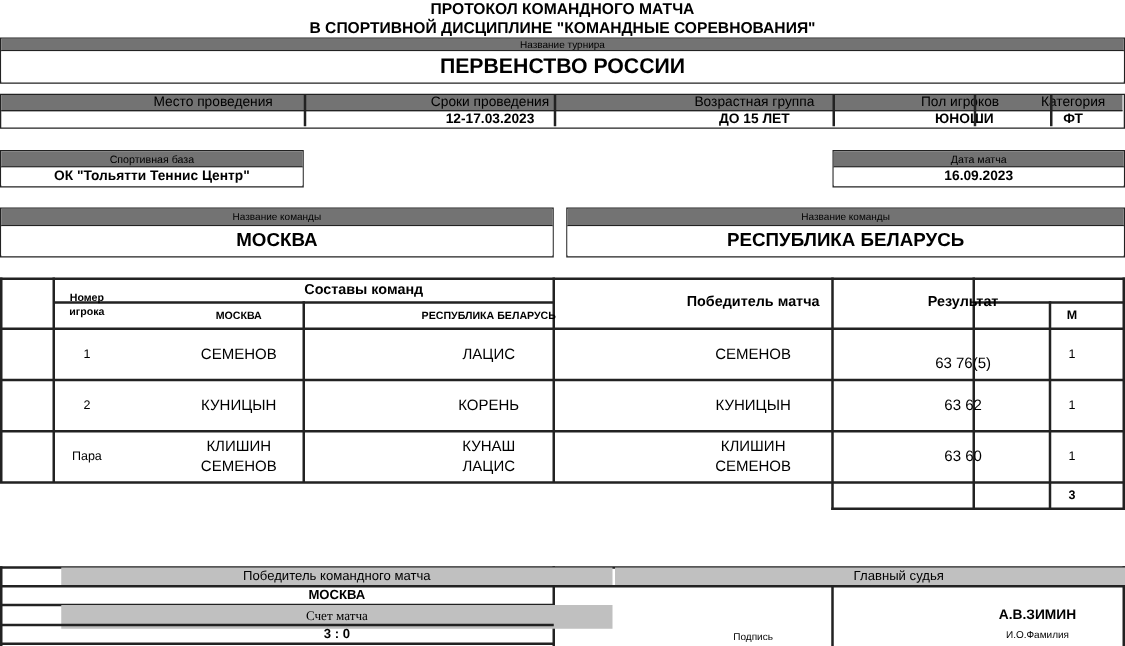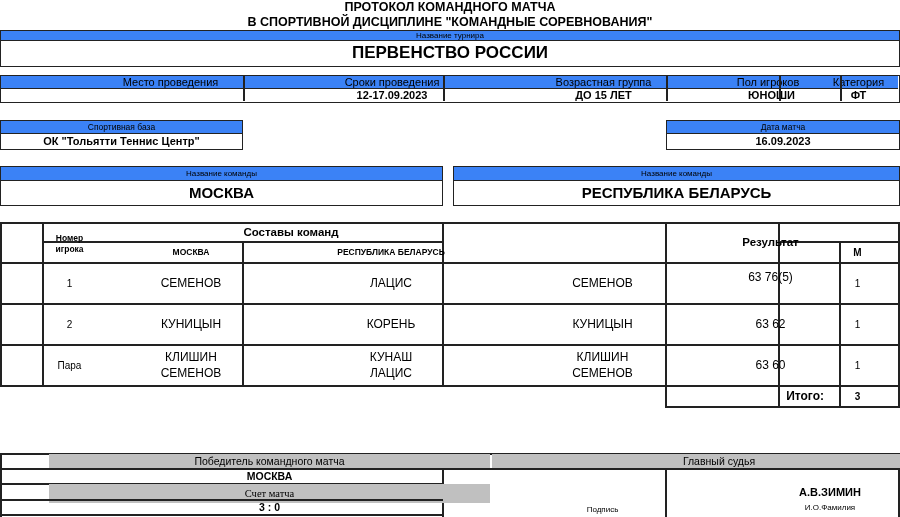--- a/index.html
+++ b/index.html
@@ -1,21 +1,21 @@
 <!DOCTYPE html>
 <html><head>
   <meta charset="utf-8">
   <style>
     * { box-sizing: border-box; margin: 0; padding: 0; }
     html, body { width: 900px; height: 517px; background: #ffffff; overflow: hidden; }
     body { position: relative; font-family: "Liberation Sans", sans-serif; color: #000; }
     .abs { position: absolute; }
     .title { left: 0; width: 900px; text-align: center; font-weight: bold; font-size: 12.5px; line-height: 14px; }
     .box { position: absolute; border: 1.5px solid #222; }
-    .hdr { background: #3b82f6; text-align: center; display: flex; align-items: center; justify-content: center; border-bottom: 1.5px solid #222; }
+    .hdr { background: #737373; text-align: center; display: flex; align-items: center; justify-content: center; border-bottom: 1.5px solid #222; }
     .val { background: #fff; text-align: center; display: flex; align-items: center; justify-content: center; font-weight: bold; }
     .cell { position: absolute; display: flex; align-items: center; justify-content: center; text-align: center; margin-left: 48px; }
     .vl { position: absolute; width: 1.5px; background: #222; }
     .hl { position: absolute; height: 1.5px; background: #222; }
     .small { font-size: 8px; }
     .norm { font-size: 11px; }
     .big { font-size: 16px; }
     .name { font-size: 12px; line-height: 16px; }
   </style>
 </head>
@@ -30,21 +30,21 @@
 </div>
 
 <div class="box" style="left:0; top:75px; width:900px; height:28px;">
   <div class="hdr norm abs" style="left:0; top:0; width:897px; height:13px;"></div>
   <div class="cell norm" style="left:0; top:0; width:243px; height:12px;">Место проведения</div>
   <div class="cell norm" style="left:243px; top:0; width:200px; height:12px;">Сроки проведения</div>
   <div class="cell norm" style="left:443px; top:0; width:223px; height:12px;">Возрастная группа</div>
   <div class="cell norm" style="left:666px; top:0; width:106px; height:12px;">Пол игроков</div>
   <div class="cell norm" style="left:779px; top:0; width:61px; height:12px;">Категория</div>
   <div class="cell norm" style="left:840px; top:0; width:57px; height:12px;">Класс</div>
-  <div class="cell norm" style="left:243px; top:13px; width:200px; height:12px; font-weight:bold;">12-17.09.2023</div>
+  <div class="cell norm" style="left:243px; top:13px; width:200px; height:12px; font-weight:bold;">12-17.03.2023</div>
   <div class="cell norm" style="left:443px; top:13px; width:223px; height:12px; font-weight:bold;">ДО 15 ЛЕТ</div>
   <div class="cell norm" style="left:666px; top:13px; width:113px; height:12px; font-weight:bold;">ЮНОШИ</div>
   <div class="cell norm" style="left:779px; top:13px; width:61px; height:12px; font-weight:bold;">ФТ</div>
   <div class="cell norm" style="left:840px; top:13px; width:57px; height:12px; font-weight:bold;">-</div>
   <div class="vl" style="left:242px; top:0; height:25px;"></div>
   <div class="vl" style="left:442px; top:0; height:25px;"></div>
   <div class="vl" style="left:665px; top:0; height:25px;"></div>
   <div class="vl" style="left:778px; top:0; height:25px;"></div>
   <div class="vl" style="left:839px; top:0; height:25px;"></div>
 </div>
@@ -88,35 +88,36 @@
   <div class="vl" style="left:665px; top:0; height:186px;"></div>
   <div class="vl" style="left:778px; top:0; height:186px;"></div>
   <div class="vl" style="left:839px; top:19px; height:167px;"></div>
 
   <div class="hl" style="left:665px; top:184px; width:235px;"></div>
 
   <div class="cell" style="left:0; top:4px; width:43px; height:36px; font-size:8.5px; font-weight:bold; line-height:11px;">Номер игрока</div>
   <div class="cell" style="left:43px; top:0; width:400px; height:19px; font-size:11.5px; font-weight:bold;">Составы команд</div>
   <div class="cell" style="left:43px; top:20px; width:200px; height:20px; font-size:8.5px; font-weight:bold;">МОСКВА</div>
   <div class="cell" style="left:243px; top:20px; width:200px; height:20px; font-size:8.5px; font-weight:bold;">РЕСПУБЛИКА БЕЛАРУСЬ</div>
+  <div class="cell" style="left:443px; top:0; width:223px; height:40px; font-size:11.5px; font-weight:bold;">Победитель матча</div>
   <div class="cell" style="left:666px; top:0; width:113px; height:40px; font-size:11.5px; font-weight:bold;">Результат</div>
   <div class="cell" style="left:779px; top:20px; width:61px; height:20px; font-size:10px; font-weight:bold;">М</div>
   <div class="cell" style="left:840px; top:20px; width:60px; height:20px; font-size:10px; font-weight:bold;">РБ</div>
 
   <div class="cell" style="left:0; top:41px; width:43px; height:40px; font-size:10px;">1</div>
   <div class="cell name" style="left:43px; top:41px; width:200px; height:40px; flex-direction:column;">
     <span>СЕМЕНОВ</span>
   </div>
   <div class="cell name" style="left:243px; top:41px; width:200px; height:40px; flex-direction:column;">
     <span>ЛАЦИС</span>
   </div>
   <div class="cell name" style="left:443px; top:41px; width:223px; height:40px; flex-direction:column;">
     <span>СЕМЕНОВ</span>
   </div>
-  <div class="cell name" style="left:666px; top:41px; width:113px; height:28px;text-align:center;">63 76(5)</div>
+  <div class="cell name" style="left:666px; top:54px; width:113px; height:28px;text-align:center;">63 76(5)</div>
   <div class="cell" style="left:779px; top:41px; width:61px; height:40px; font-size:10px;">1</div>
   <div class="cell" style="left:840px; top:41px; width:60px; height:40px; font-size:10px;">0</div>
 
   <div class="cell" style="left:0; top:82px; width:43px; height:40px; font-size:10px;">2</div>
   <div class="cell name" style="left:43px; top:82px; width:200px; height:40px; flex-direction:column;">
     <span>КУНИЦЫН</span>
   </div>
   <div class="cell name" style="left:243px; top:82px; width:200px; height:40px; flex-direction:column;">
     <span>КОРЕНЬ</span>
   </div>
@@ -137,21 +138,20 @@
     <span>ЛАЦИС</span>
   </div>
   <div class="cell name" style="left:443px; top:123px; width:223px; height:40px; flex-direction:column;">
     <span>КЛИШИН</span>
     <span>СЕМЕНОВ</span>
   </div>
   <div class="cell name" style="left:666px; top:123px; width:113px; height:40px;">63 60</div>
   <div class="cell" style="left:779px; top:123px; width:61px; height:40px; font-size:10px;">1</div>
   <div class="cell" style="left:840px; top:123px; width:60px; height:40px; font-size:10px;">0</div>
 
-  <div class="cell" style="left:666px; top:164px; width:110px; height:20px; font-size:12px; font-weight:bold; justify-content:flex-end;">Итого:</div>
   <div class="cell" style="left:779px; top:164px; width:61px; height:20px; font-size:10px; font-weight:bold;">3</div>
   <div class="cell" style="left:840px; top:164px; width:60px; height:20px; font-size:10px; font-weight:bold;">0</div>
 </div>
 
 <div class="abs" style="left:0; top:453px; width:900px; height:64px;">
   <div class="hl" style="left:0; top:0; width:900px;"></div>
   <div class="vl" style="left:0; top:0; height:64px;"></div>
   <div class="vl" style="left:898px; top:0; height:64px;"></div>
   <div class="vl" style="left:442px; top:0; height:64px;"></div>
 

